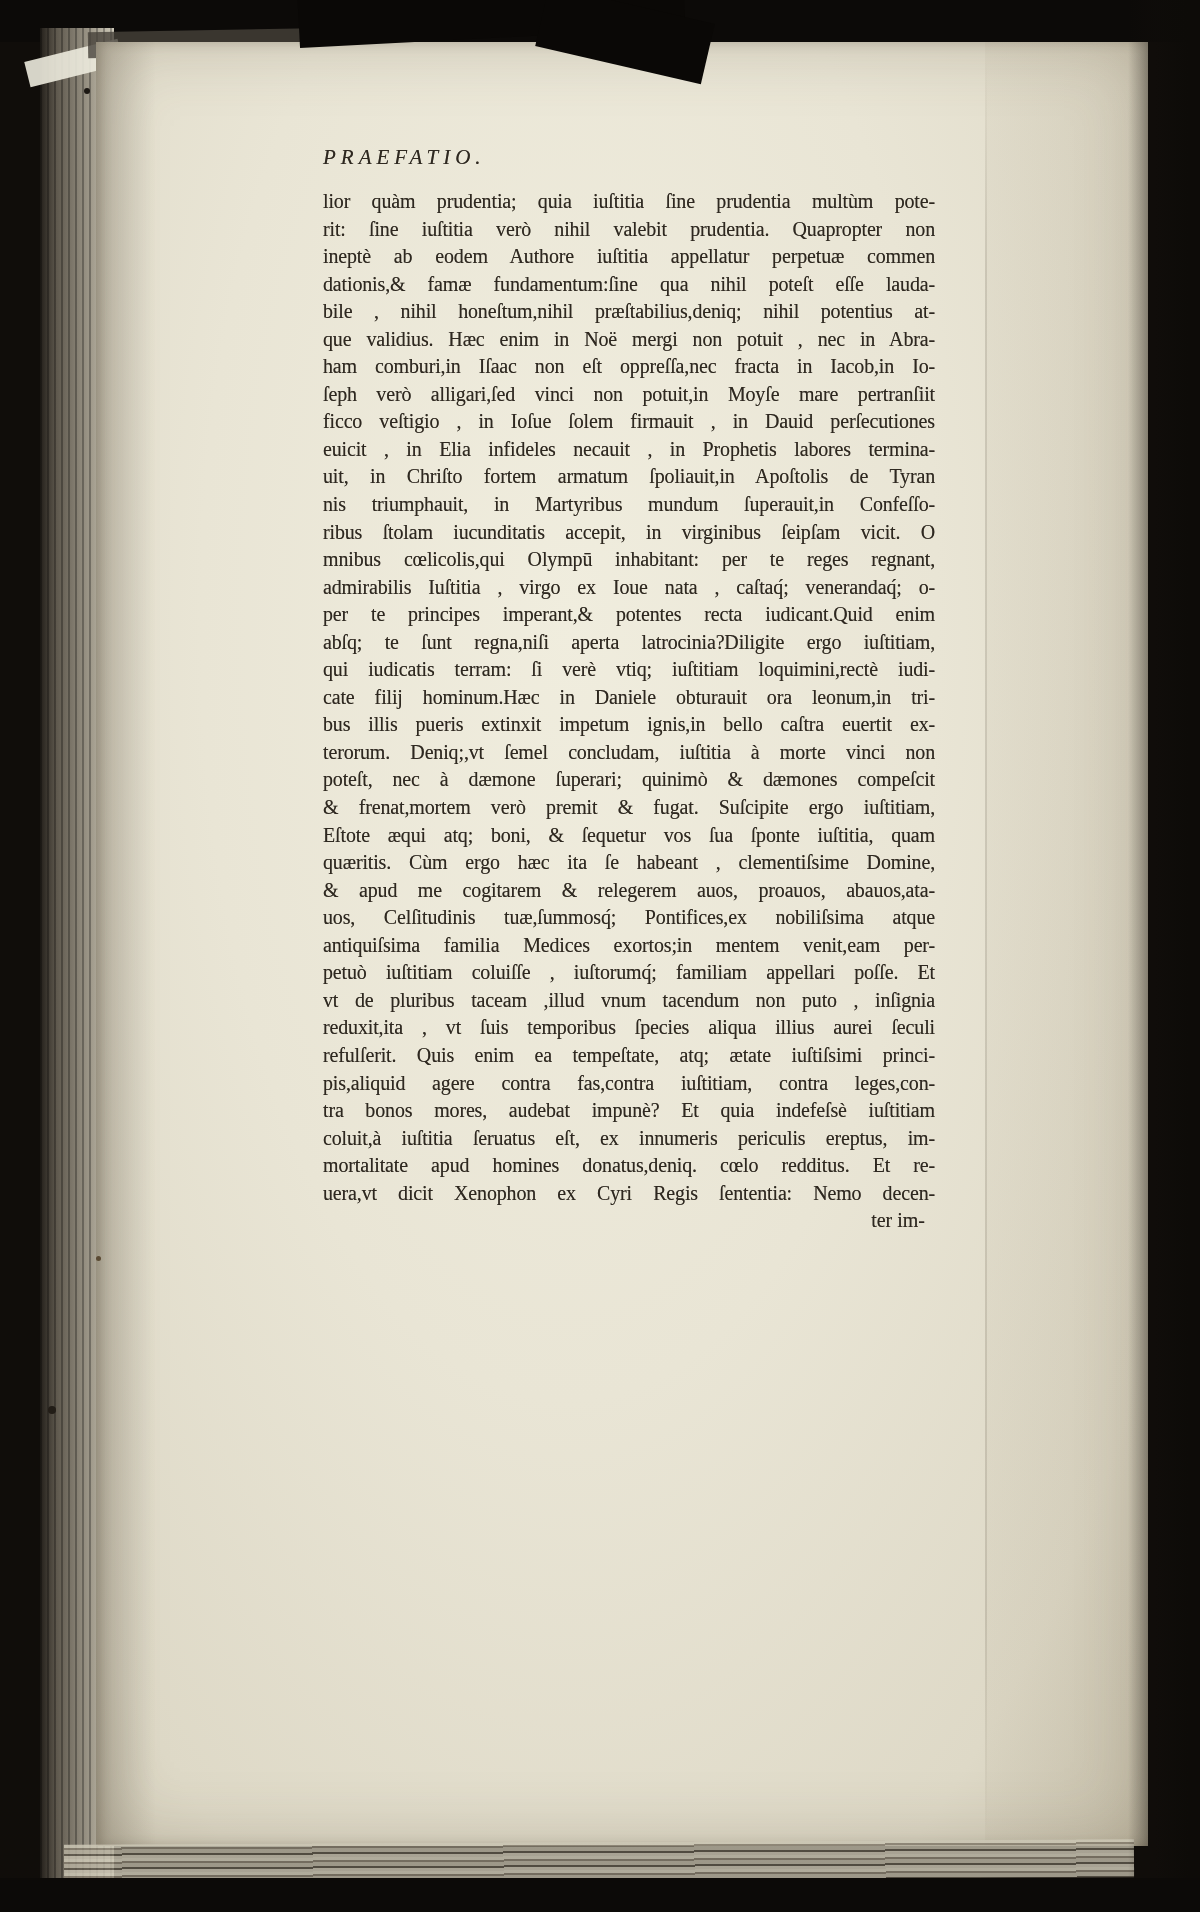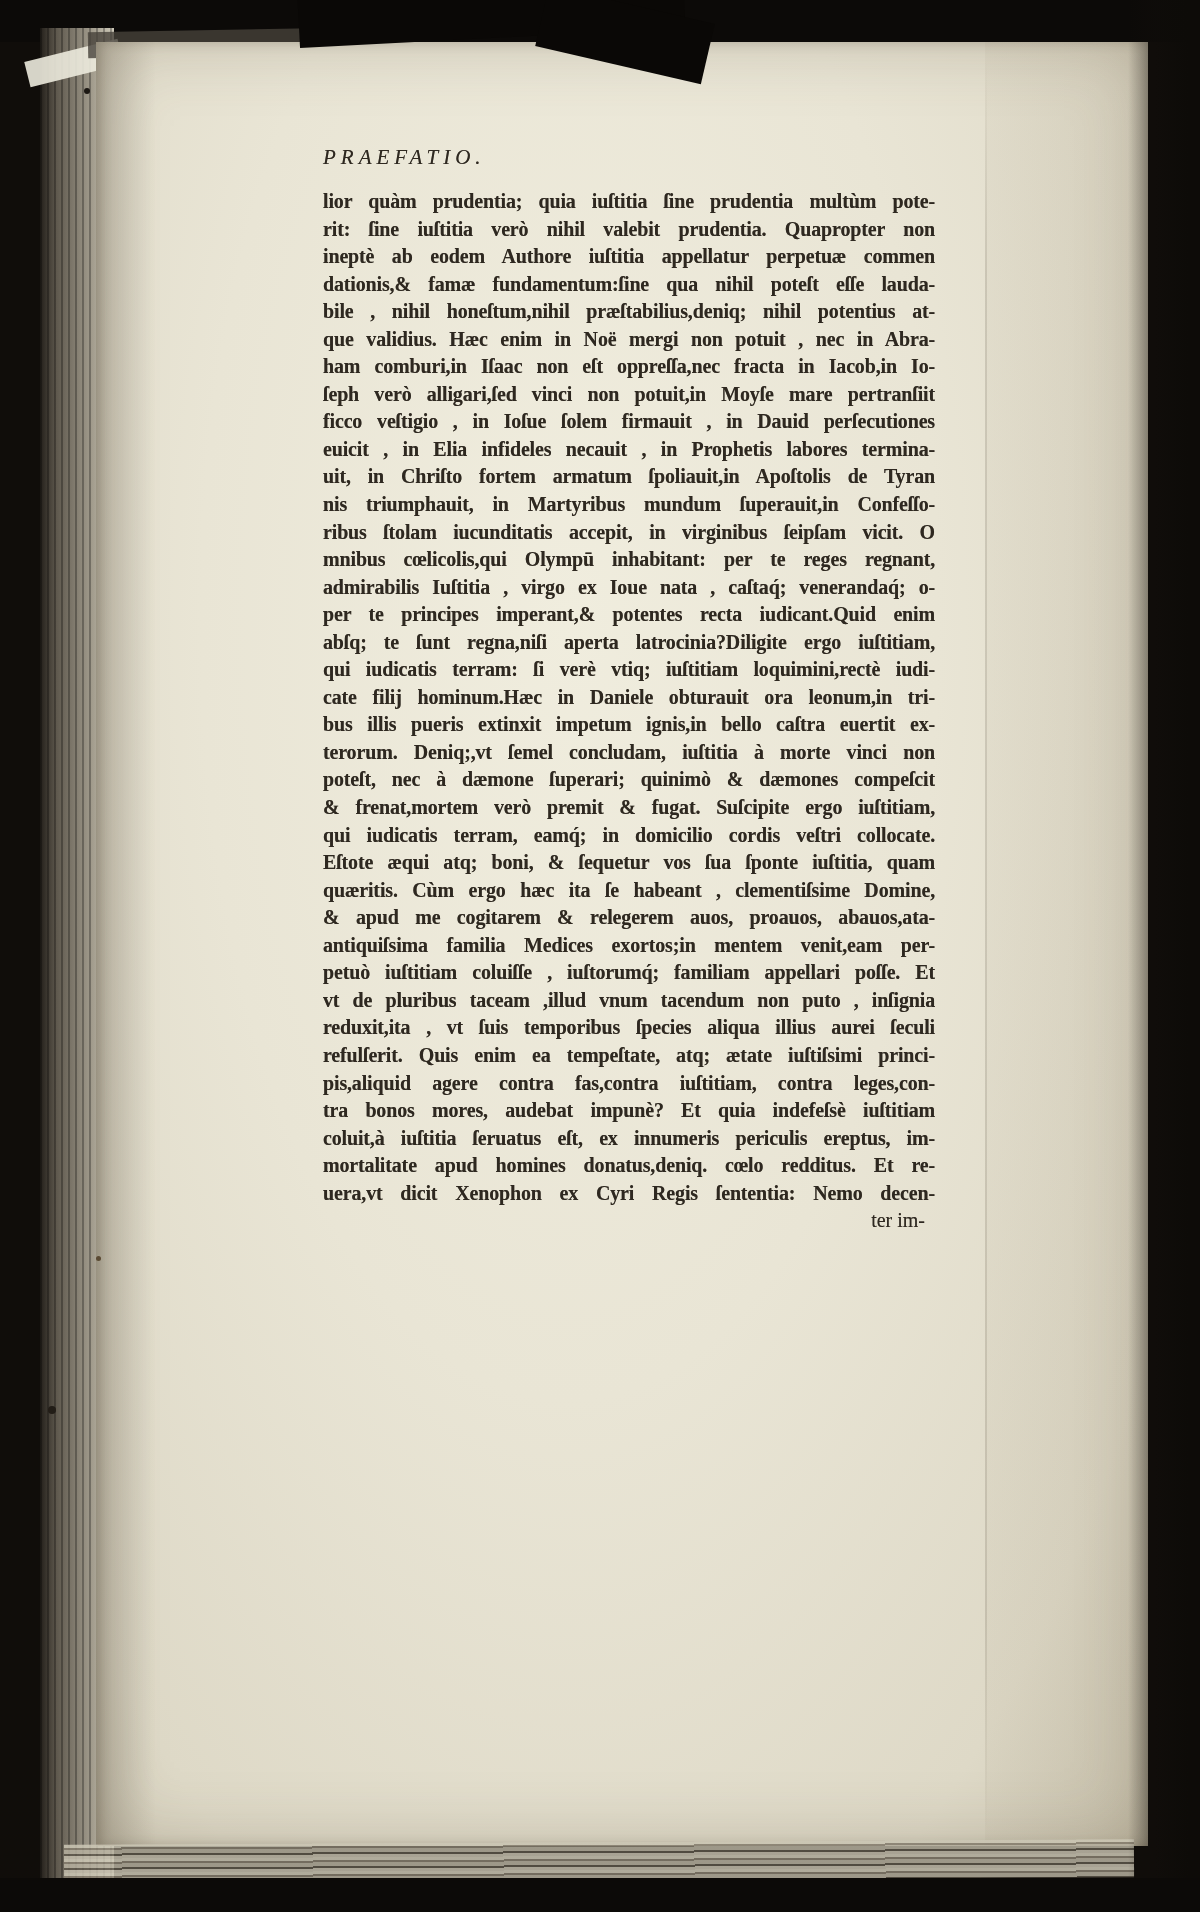--- a/index.html
+++ b/index.html
@@ -91,21 +91,20 @@
   .lines .line{
     font-size:20px;
     line-height:27.55px;
     letter-spacing:-0.15px;
     text-align:justify;
     text-align-last:justify;
     white-space:normal;
     height:27.55px;
     overflow:hidden;
     text-shadow:0 0 .4px rgba(46,40,32,.5);
-    font-weight:bold;
   }
   .catchword{
     font-size:20px;line-height:27.55px;
     text-align:right;
     padding-right:10px;
     text-shadow:0 0 .4px rgba(46,40,32,.5);
   }
 </style>
 </head>
 <body>
@@ -140,24 +139,24 @@
           <div class="line">mnibus cœlicolis,qui Olympū inhabitant: per te reges regnant,</div>
           <div class="line">admirabilis Iuſtitia , virgo ex Ioue nata , caſtaq́; venerandaq́; o-</div>
           <div class="line">per te principes imperant,&amp; potentes recta iudicant.Quid enim</div>
           <div class="line">abſq; te ſunt regna,niſi aperta latrocinia?Diligite ergo iuſtitiam,</div>
           <div class="line">qui iudicatis terram: ſi verè vtiq; iuſtitiam loquimini,rectè iudi-</div>
           <div class="line">cate filij hominum.Hæc in Daniele obturauit ora leonum,in tri-</div>
           <div class="line">bus illis pueris extinxit impetum ignis,in bello caſtra euertit ex-</div>
           <div class="line">terorum. Deniq;,vt ſemel concludam, iuſtitia à morte vinci non</div>
           <div class="line">poteſt, nec à dæmone ſuperari; quinimò &amp; dæmones compeſcit</div>
           <div class="line">&amp; frenat,mortem verò premit &amp; fugat. Suſcipite ergo iuſtitiam,</div>
-          <div class="line">qui iudicatis terram, eamq́; in domicilio cordis veſtri collocate.</div>
           <div class="line">Eſtote æqui atq; boni, &amp; ſequetur vos ſua ſponte iuſtitia, quam</div>
           <div class="line">quæritis. Cùm ergo hæc ita ſe habeant , clementiſsime Domine,</div>
           <div class="line">&amp; apud me cogitarem &amp; relegerem auos, proauos, abauos,ata-</div>
+          <div class="line">uos, Celſitudinis tuæ,ſummosq́; Pontifices,ex nobiliſsima atque</div>
           <div class="line">antiquiſsima familia Medices exortos;in mentem venit,eam per-</div>
           <div class="line">petuò iuſtitiam coluiſſe , iuſtorumq́; familiam appellari poſſe. Et</div>
           <div class="line">vt de pluribus taceam ,illud vnum tacendum non puto , inſignia</div>
           <div class="line">reduxit,ita , vt ſuis temporibus ſpecies aliqua illius aurei ſeculi</div>
           <div class="line">refulſerit. Quis enim ea tempeſtate, atq; ætate iuſtiſsimi princi-</div>
           <div class="line">pis,aliquid agere contra fas,contra iuſtitiam, contra leges,con-</div>
           <div class="line">tra bonos mores, audebat impunè? Et quia indefeſsè iuſtitiam</div>
           <div class="line">coluit,à iuſtitia ſeruatus eſt, ex innumeris periculis ereptus, im-</div>
           <div class="line">mortalitate apud homines donatus,deniq. cœlo redditus. Et re-</div>
           <div class="line">uera,vt dicit Xenophon ex Cyri Regis ſententia: Nemo decen-</div>

